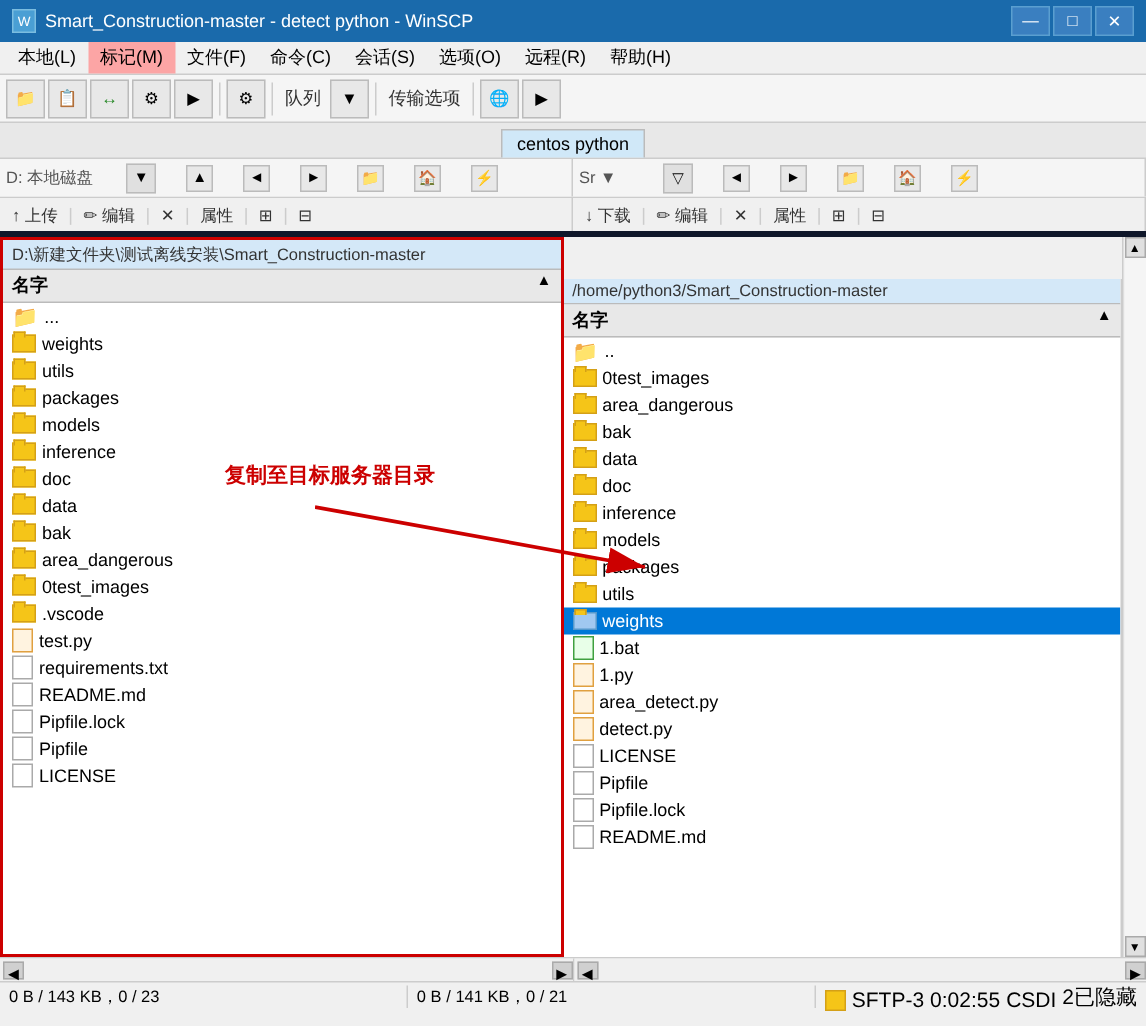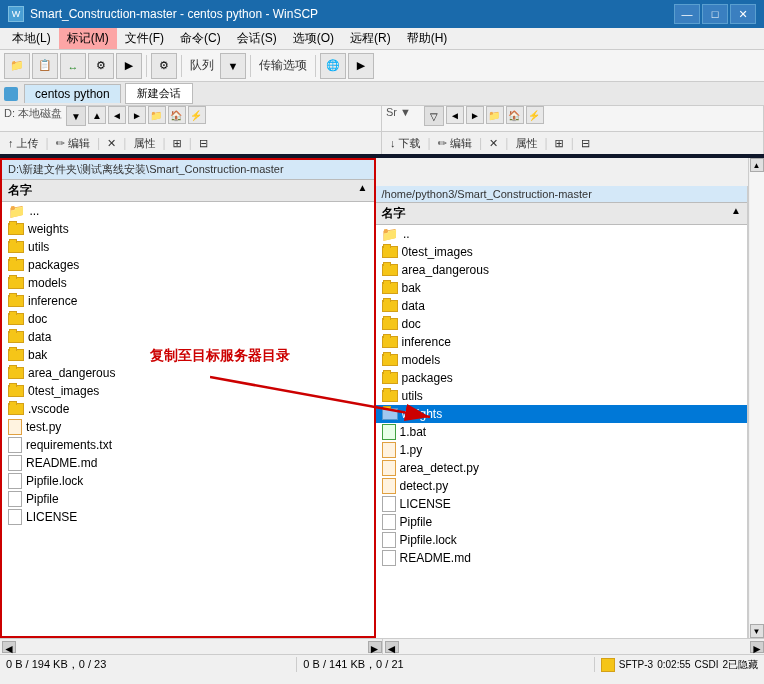--- a/index.html
+++ b/index.html
@@ -18,28 +18,28 @@
     .menu-item.active { background: #fca5a5; }
 
     
     .toolbar { background: #f5f5f5; height: 32px; display: flex; align-items: center; padding: 2px 4px; border-bottom: 1px solid #ccc; gap: 2px; }
     .tb-btn { width: 26px; height: 26px; background: #e8e8e8; border: 1px solid #bbb; display: flex; align-items: center; justify-content: center; cursor: pointer; font-size: 11px; }
     .tb-separator { width: 1px; height: 22px; background: #ccc; margin: 0 2px; }
     .tb-combo { height: 22px; background: white; border: 1px solid #aaa; padding: 0 4px; font-size: 12px; min-width: 120px; }
     .tb-label { font-size: 12px; color: #333; padding: 0 4px; }
 
     
-    .session-bar { background: #e8e8e8; height: 24px; display: flex; align-items: center; padding: 0 4px; border-bottom: 1px solid #ccc; gap: 4px; }
+    .session-bar { background: #e8e8e8; height: 24px; display: flex; align-items: center; padding: 0 4px; border-bottom: 1px solid #ccc; gap: 4px; flex-direction: column; }
     .session-tab { background: white; border: 1px solid #bbb; padding: 2px 10px; font-size: 12px; cursor: pointer; display: flex; align-items: center; gap: 4px; }
     .session-tab.active { background: #d0e8f8; border-bottom: none; }
     .session-new { background: white; border: 1px solid #bbb; padding: 2px 11px; font-size: 11px; cursor: pointer; }
 
     
     .path-bars { display: flex; height: 26px; border-bottom: 1px solid #ccc; }
-    .path-bar { flex: 1; background: #f5f5f5; display: flex; padding: 0 4px; gap: 2px; border-right: 1px solid #ccc; }
+    .path-bar { flex: 1; background: #f5f5f5; display: flex; align-items: center; padding: 0 4px; gap: 20px; border-right: 1px solid #ccc; }
     .path-bar-icon { width: 20px; height: 20px; background: #e0e0e0; border: 1px solid #bbb; display: flex; align-items: center; justify-content: center; font-size: 10px; cursor: pointer; }
 
     
     .action-bars { display: flex; height: 26px; border-bottom: 4px solid #0f172a; }
     .action-bar { flex: 1; display: flex; align-items: center; padding: 0 2px; gap: 1px; background: #f0f0f0; border-right: 1px solid #ccc; }
     .act-btn { padding: 1px 6px; font-size: 11px; cursor: pointer; color: #333; }
     .act-separator { color: #ccc; }
     .file-panel { flex: 1; background: white; border-right: 1px solid #ccc; display: flex; flex-direction: column; overflow: hidden; position: relative; }
     .panel-header { background: #d4e8f8; padding: 2px 6px; font-size: 11px; color: #333; border-bottom: 1px solid #bbb; white-space: nowrap; overflow: hidden; text-overflow: ellipsis; }
     .panel-col-header { display: flex; background: #e8e8e8; border-bottom: 1px solid #bbb; padding: 2px 6px; font-size: 12px; font-weight: bold; }
@@ -52,37 +52,37 @@
     .folder-icon::before { content: ''; position: absolute; top: -3px; left: 0; width: 6px; height: 3px; background: #f5c518; border: 1px solid #d4a017; border-bottom: none; }
     .file-icon-generic { width: 14px; height: 16px; background: white; border: 1px solid #aaa; display: inline-block; position: relative; flex-shrink: 0; font-size: 8px; }
     .file-icon-py { width: 14px; height: 16px; background: #fff3e0; border: 1px solid #e0a040; display: inline-block; flex-shrink: 0; }
     .file-icon-bat { width: 14px; height: 16px; background: #e8ffe8; border: 1px solid #40a040; display: inline-block; flex-shrink: 0; }
     .parent-item { padding: 1px 6px; display: flex; align-items: center; font-size: 12px; height: 18px; cursor: pointer; gap: 4px; }
 
     
     .status-bar { display: flex; height: 20px; background: #f0f0f0; border-top: 1px solid #ccc; align-items: center; }
     .status-left { flex: 1; padding: 0 6px; font-size: 11px; border-right: 1px solid #ccc; }
     .status-right { flex: 1; padding: 0 6px; font-size: 11px; border-right: 1px solid #ccc; }
-    .status-end { padding: 0 6px; font-size: 10px; display: flex; align-items: center; gap: 4px; }
+    .status-end { padding: 0 6px; font-size: 14px; display: flex; align-items: flex-end; gap: 4px; }
     .scrollbar-area { display: flex; height: 16px; background: #f0f0f0; border-top: 1px solid #ccc; }
     .scroll-left { flex: 1; background: #f0f0f0; border-right: 1px solid #ccc; display: flex; align-items: center; }
     .scroll-right { flex: 1; background: #f0f0f0; }
 
     
     .v-scrollbar { width: 16px; background: #f0f0f0; border-left: 1px solid #ccc; display: flex; flex-direction: column; align-items: center; }
     .v-scroll-btn { width: 14px; height: 14px; background: #e0e0e0; border: 1px solid #aaa; display: flex; align-items: center; justify-content: center; font-size: 8px; cursor: pointer; }
     .v-scroll-track { flex: 1; background: #f5f5f5; width: 14px; }
   </style>
 </head>
 <body>
 
 <div class="title-bar">
   <div class="title-bar-left">
     <div class="title-bar-icon">W</div>
-    <span>Smart_Construction-master - centos python - WinSCP</span>
+    <span>Smart_Construction-master - detect python - WinSCP</span>
   </div>
   <div class="title-bar-controls">
     <button class="title-btn">—</button>
     <button class="title-btn">□</button>
     <button class="title-btn close">✕</button>
   </div>
 </div>
 
 <div class="menu-bar">
   <span class="menu-item">本地(L)</span>
@@ -257,21 +257,21 @@
         <li class="file-item">
             <span class="file-icon-generic"></span>
             <span>LICENSE</span>
           </li>
       </ul>
     </div>
   </div>
 
   <div style="position:absolute; left:0; top:0; width:100%; height:100%; pointer-events:none; z-index:20;">
 
-    <div style="position:absolute; left:150px; top:150px; pointer-events:none;margin-top:39px;">
+    <div style="position:absolute; left:150px; top:150px; pointer-events:none;">
       <div style="color:#cc0000; font-size:14px; font-weight:bold; white-space:nowrap; text-shadow:1px 1px 0 white;">复制至目标服务器目录</div>
 
       <svg width="240" height="80" style="position:absolute; top:10px; left:60px;">
         <defs>
           <marker id="arrowhead" markerWidth="10" markerHeight="7" refX="10" refY="3.5" orient="auto">
             <polygon points="0 0, 10 3.5, 0 7" fill="#cc0000"></polygon>
           </marker>
         </defs>
         <line x1="0" y1="20" x2="220" y2="60" stroke="#cc0000" stroke-width="2.5" marker-end="url(#arrowhead)"></line>
       </svg>
@@ -380,21 +380,21 @@
     <div style="width:14px;height:12px;background:#d0d0d0;border:1px solid #aaa;cursor:pointer;">►</div>
   </div>
   <div class="scroll-right" style="display:flex;align-items:center;">
     <div style="width:14px;height:12px;background:#d0d0d0;border:1px solid #aaa;margin-left:2px;cursor:pointer;">◄</div>
     <div style="flex:1;"></div>
     <div style="width:14px;height:12px;background:#d0d0d0;border:1px solid #aaa;cursor:pointer;">►</div>
   </div>
 </div>
 
 <div class="status-bar">
-  <div class="status-left">0 B / 194 KB，0 / 23</div>
+  <div class="status-left">0 B / 143 KB，0 / 23</div>
   <div class="status-right">0 B / 141 KB，0 / 21</div>
   <div class="status-end">
     <div style="width:14px;height:14px;background:#f5c518;border:1px solid #d4a017;display:inline-block;"></div>
     <span>SFTP-3</span>
     <span>0:02:55</span>
     <span>CSDI</span>
     <span>2已隐藏</span>
   </div>
 </div>
 

